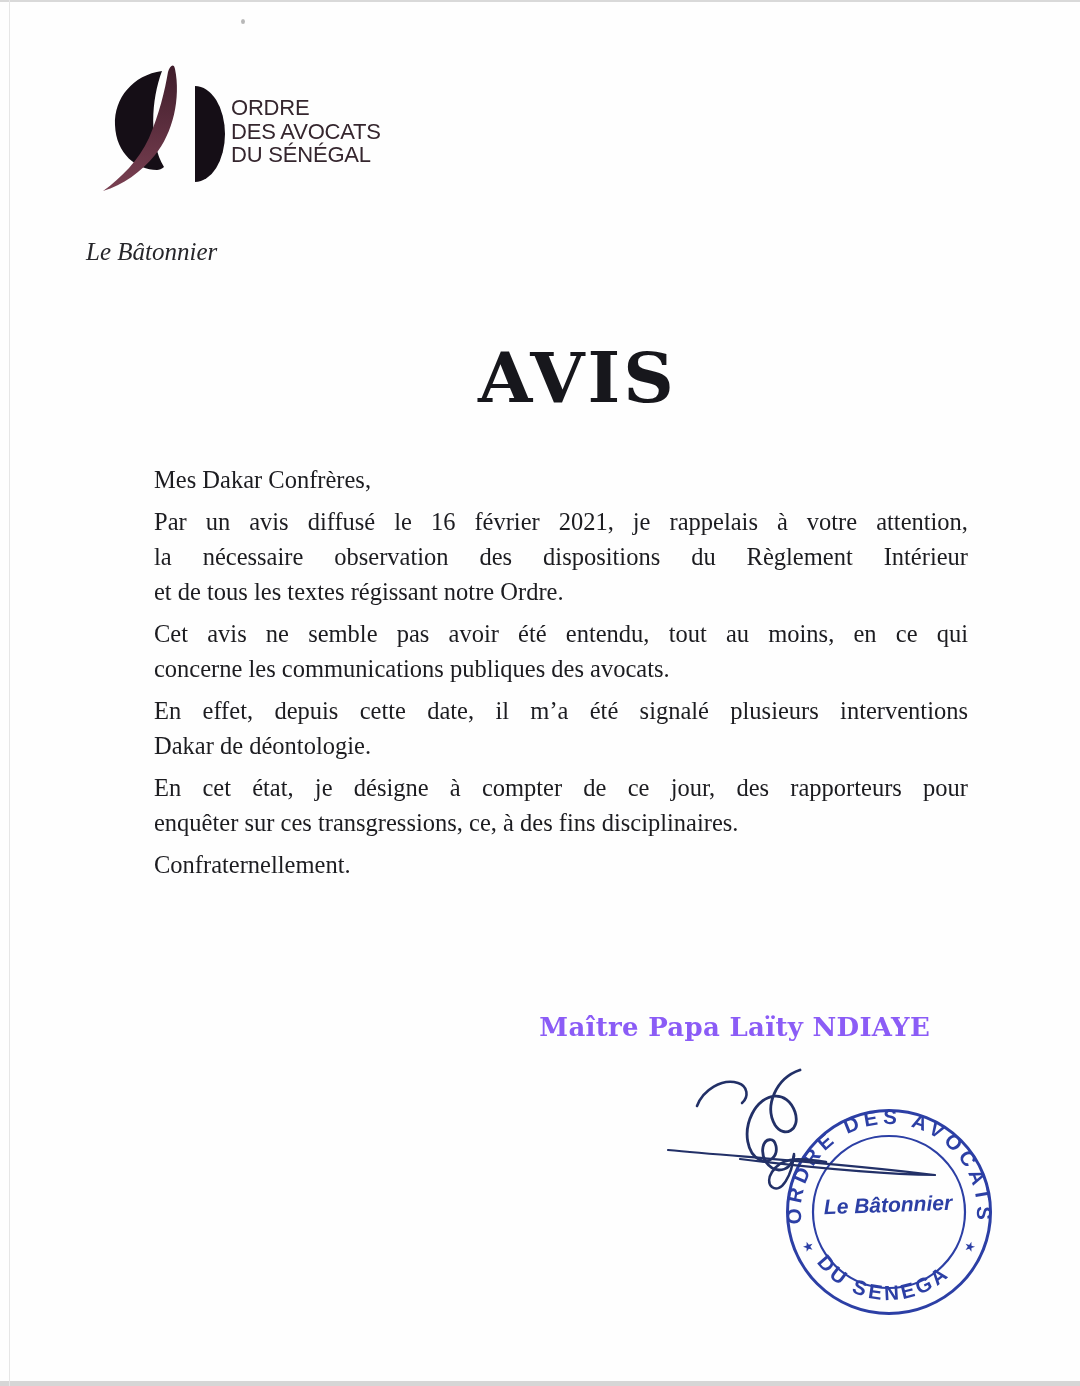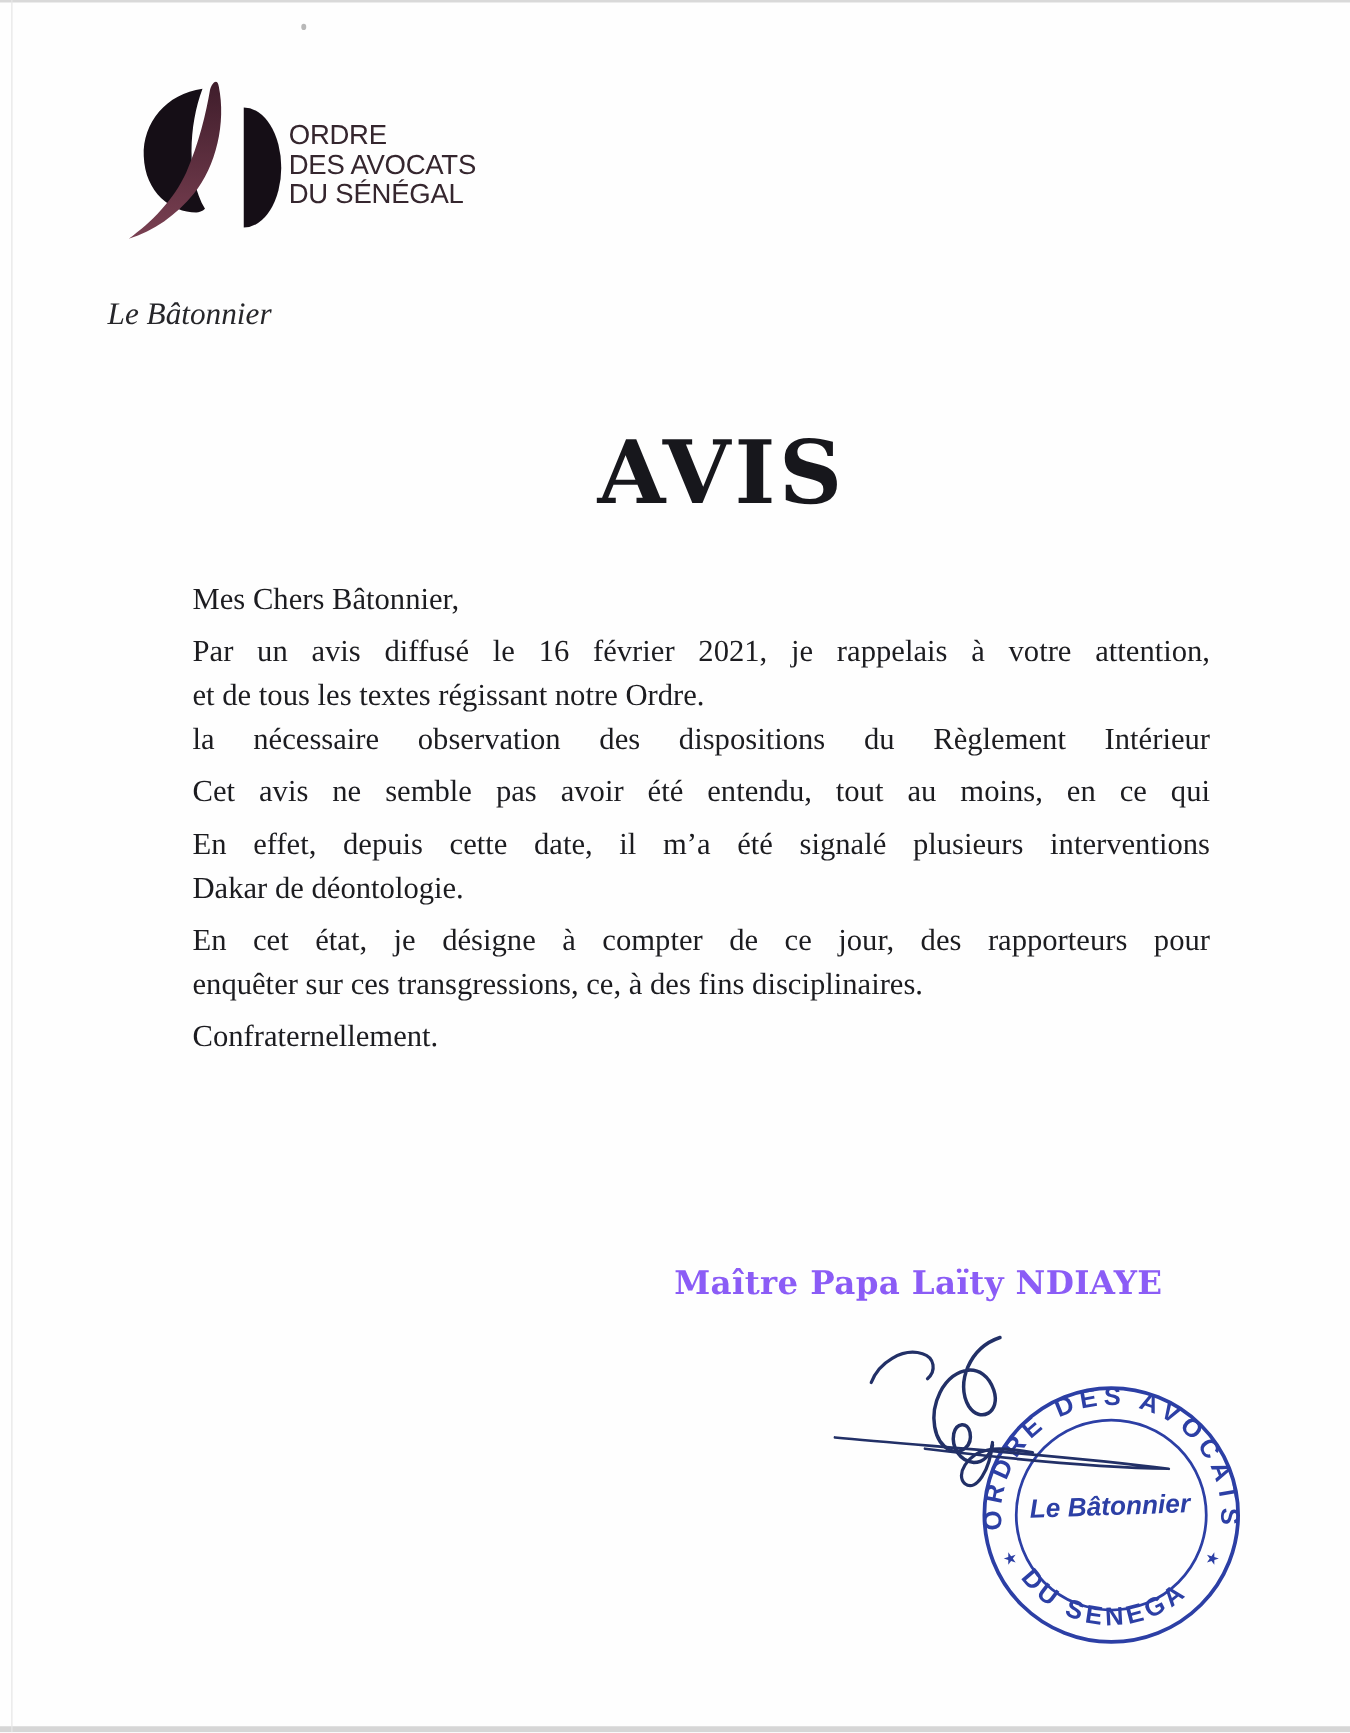--- a/index.html
+++ b/index.html
@@ -102,29 +102,30 @@
     <div>DU SÉNÉGAL</div>
   </div>
 
   <div class="sender-title">Le Bâtonnier</div>
 
 
   <div class="doc-title">AVIS</div>
 
   <div class="letter-body">
       <div class="para">
-        <div class="line last">Mes Chers Bâtonnier,</div>
+        <div class="line last">Mes Dakar Confrères,</div>
       </div>
       <div class="para">
         <div class="line">Par un avis diffusé le 16 février 2021, je rappelais à votre attention,</div>
+        <div class="line">la nécessaire observation des dispositions du Règlement Intérieur</div>
         <div class="line last">et de tous les textes régissant notre Ordre.</div>
-        <div class="line">la nécessaire observation des dispositions du Règlement Intérieur</div>
       </div>
       <div class="para">
         <div class="line">Cet avis ne semble pas avoir été entendu, tout au moins, en ce qui</div>
+        <div class="line last">concerne les communications publiques des avocats.</div>
       </div>
       <div class="para">
         <div class="line">En effet, depuis cette date, il m’a été signalé plusieurs interventions</div>
         <div class="line last">Dakar de déontologie.</div>
       </div>
       <div class="para">
         <div class="line">En cet état, je désigne à compter de ce jour, des rapporteurs pour</div>
         <div class="line last">enquêter sur ces transgressions, ce, à des fins disciplinaires.</div>
       </div>
       <div class="para">

